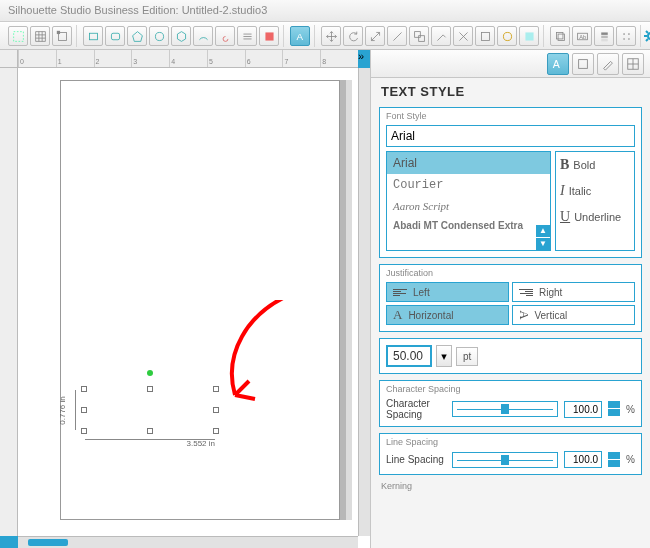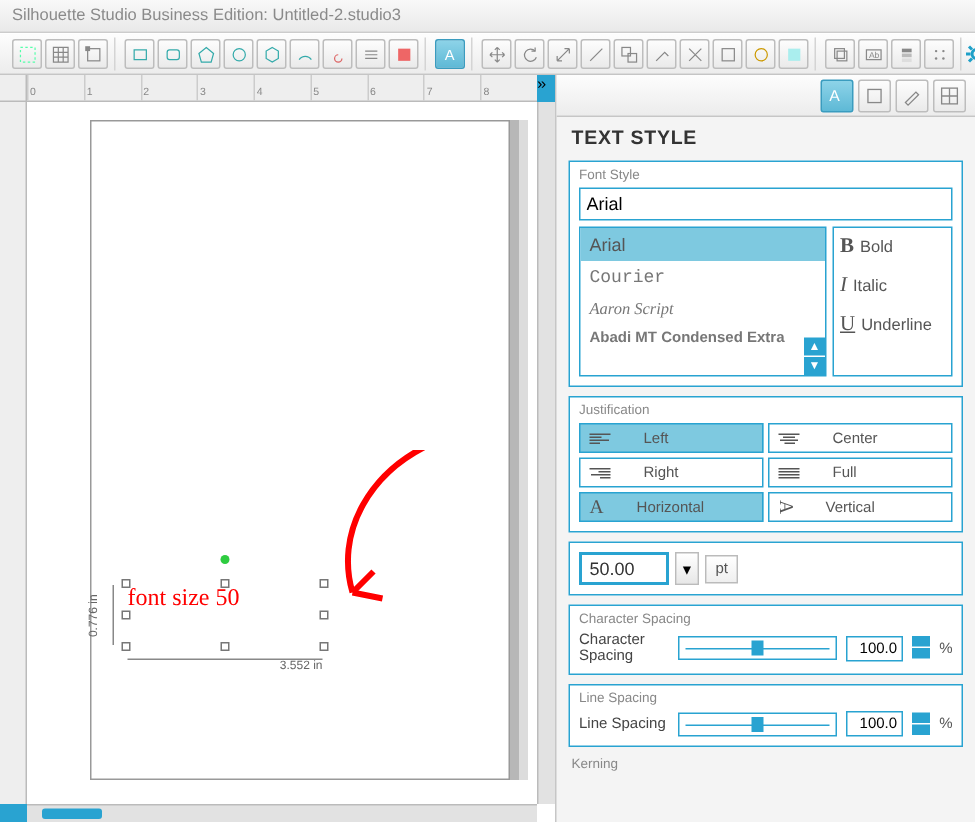--- a/index.html
+++ b/index.html
@@ -62,27 +62,27 @@
   .font-list { flex:1; border:1px solid #29a3d1; height:100px; position:relative; overflow:hidden; }
   .font-list .item { padding:4px 6px; font-size:12px; color:#777; }
   .font-list .item.sel { background:#7ec9e0; color:#555; }
   .font-list .ctrl { position:absolute; right:0; bottom:0; width:14px; }
   .font-list .ctrl div{ height:12px; background:#29a3d1; margin-top:1px; color:#fff; font-size:8px; text-align:center; line-height:12px;}
   .style-list { width:80px; border:1px solid #29a3d1; height:100px; display:flex; flex-direction:column; }
   .style-list .sitem { flex:0 0 auto; padding:5px 4px; font-size:11px; color:#555; display:flex; align-items:center; gap:4px;}
   .sitem .b { font-family:Georgia; font-weight:bold; font-size:14px;} .sitem .i{font-style:italic;font-family:Georgia;font-size:14px;} .sitem .u{text-decoration:underline;font-family:Georgia;font-size:14px;}
 
   .just-grid { display:grid; grid-template-columns:1fr 1fr; gap:3px; }
-  .just-btn { border:1px solid #29a3d1; height:20px; display:flex; align-items:center; padding:0 6px; gap:22px; font-size:10px; color:#555; background:#fff; cursor:pointer;}
+  .just-btn { border:1px solid #29a3d1; height:20px; display:flex; align-items:center; padding:0 6px; gap:6px; font-size:10px; color:#555; background:#fff; cursor:pointer;}
   .just-btn.sel { background:#7ec9e0; }
   .just-btn .jicon { width:14px; display:flex; flex-direction:column; gap:1px;}
   .just-btn .jicon span{ height:1px; background:#555; display:block;}
 
   .size-row { display:flex; align-items:center; gap:4px; }
-  .num-box { border:2px solid #29a3d1; padding:2px 5px; font-size:12px; color:#333; background:#fff; width:60px; text-align:left;}
+  .num-box { border:2px solid #29a3d1; padding:2px 5px; font-size:12px; color:#333; background:#fff; width:46px; text-align:left;}
   .dd { width:16px; height:22px; border:1px solid #bbb; background:linear-gradient(#fff,#e7e7e7); display:flex; align-items:center; justify-content:center; cursor:pointer;}
   .unit { border:1px solid #bbb; padding:3px 6px; font-size:10px; color:#555; background:linear-gradient(#fff,#efefef);}
 
   .spacing-row { display:flex; align-items:center; gap:6px; }
   .spacing-row .lbl { width:60px; font-size:10px; color:#444; line-height:1.1;}
   .slider { flex:1; height:16px; position:relative; border:1px solid #29a3d1; background:#fff;}
   .slider .track{ position:absolute; left:4px; right:4px; top:50%; height:1px; background:#29a3d1;}
   .slider .knob{ position:absolute; left:50%; top:2px; width:8px; height:10px; background:#29a3d1; margin-left:-4px;}
   .valbox { border:1px solid #29a3d1; padding:2px 3px; font-size:10px; width:38px; text-align:right; background:#fff;}
   .stepper { width:12px; display:flex; flex-direction:column;}
@@ -299,21 +299,20 @@
     <div class="ruler-end-v"></div>
 
     <div class="paper"></div>
 
     <div class="sel-box">
       <div class="rot-dot"></div>
       <div class="dim-line-v"></div>
       <div class="dim-v">
           <span>0.776 in</span>
         </div>
-      <div class="txt">font size 50</div>
       <div class="handle h-tl"></div>
       <div class="handle h-tm"></div>
       <div class="handle h-tr"></div>
       <div class="handle h-ml"></div>
       <div class="handle h-mr"></div>
       <div class="handle h-bl"></div>
       <div class="handle h-bm"></div>
       <div class="handle h-br"></div>
       <div class="dim-line-h"></div>
       <div class="dim-h">3.552 in</div>
@@ -395,45 +394,27 @@
           <div class="just-btn sel">
               <div class="jicon">
                 <span style="width:100%"></span>
                 <span style="width:60%"></span>
                 <span style="width:90%"></span>
                 <span style="width:50%"></span>
               </div>
               <span>Left</span>
             </div>
           <div class="just-btn">
-              <div class="jicon" style="align-items:center">
-                <span style="width:100%"></span>
-                <span style="width:60%;margin:0 auto"></span>
-                <span style="width:90%;margin:0 auto"></span>
-                <span style="width:50%;margin:0 auto"></span>
-              </div>
-              <span>Center</span>
-            </div>
-          <div class="just-btn">
               <div class="jicon">
                 <span style="width:100%"></span>
                 <span style="width:60%;margin-left:auto"></span>
                 <span style="width:90%;margin-left:auto"></span>
                 <span style="width:50%;margin-left:auto"></span>
               </div>
               <span>Right</span>
-            </div>
-          <div class="just-btn">
-              <div class="jicon">
-                <span style="width:100%"></span>
-                <span style="width:100%"></span>
-                <span style="width:100%"></span>
-                <span style="width:100%"></span>
-              </div>
-              <span>Full</span>
             </div>
         </div>
         <div class="just-grid" style="margin-top:3px">
           <div class="just-btn sel">
               <span style="font-family:Georgia;font-size:13px">A</span>
               <span>Horizontal</span>
             </div>
           <div class="just-btn">
               <span style="font-family:Georgia;font-size:13px;transform:rotate(90deg);display:inline-block">A</span>
               <span>Vertical</span>

